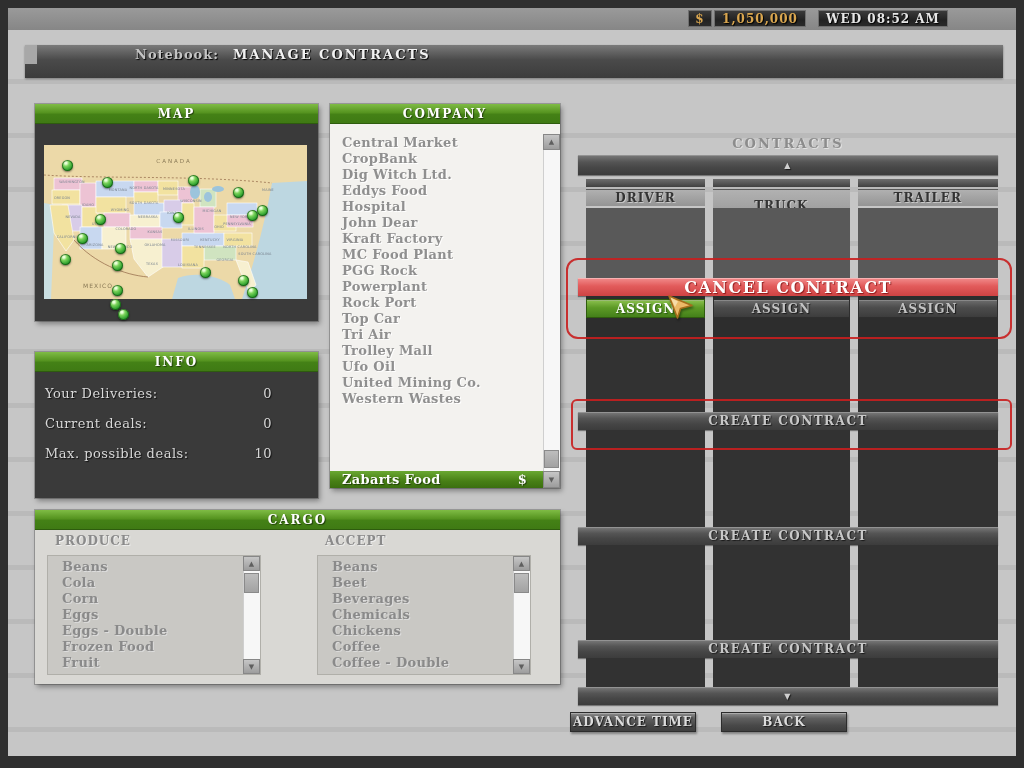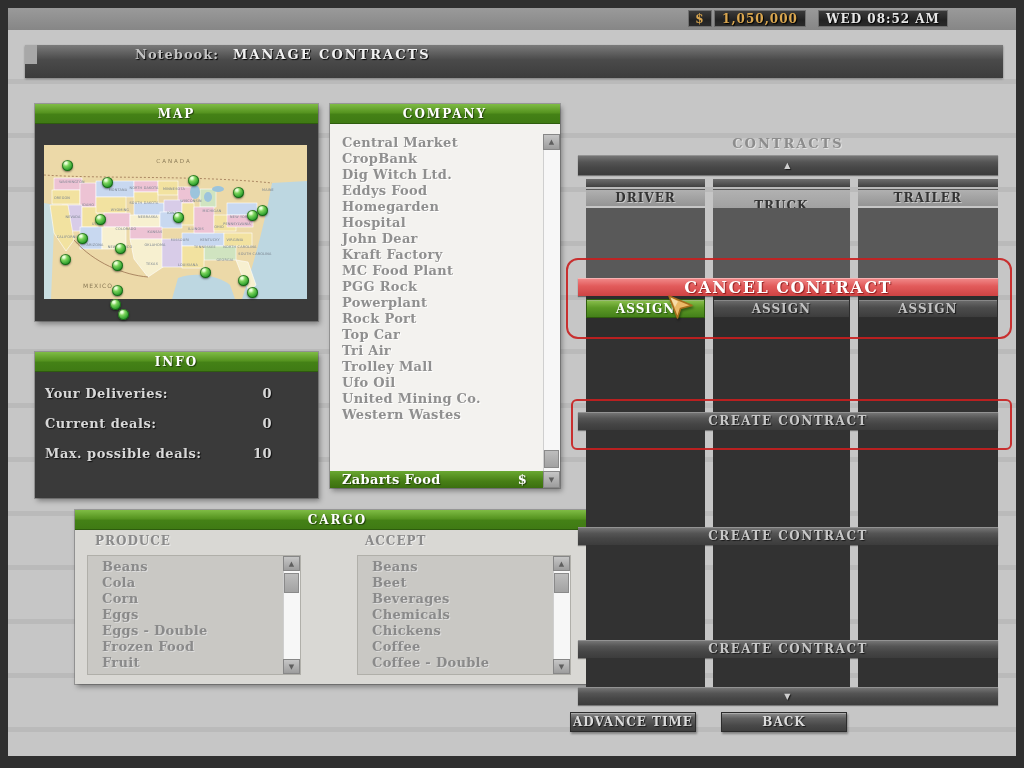--- a/index.html
+++ b/index.html
@@ -56,21 +56,21 @@
   .pin {
     position:absolute; width:11px; height:11px; border-radius:50%;
     background:radial-gradient(circle at 35% 28%, #e8ffd8 0 1px, #7cd45c 30%, #2fa12f 65%, #136313);
     box-shadow:0 1px 2px rgba(0,0,0,.5), inset 0 0 0 1px rgba(10,70,10,.6);
     margin-left:-5px; margin-top:-5px;
   }
 
   
   .info-body { width:283px; height:126px; padding-top:14px; box-sizing:border-box; }
   .info-row { display:flex; justify-content:space-between; padding:0 46px 0 10px; height:30px; align-items:flex-start; }
-  .info-row span { color:#d8d8d8; font-size:13px; font-weight:bold; letter-spacing:.5px; text-shadow:1px 1px 1px #111; }
+  .info-row span { color:#d8d8d8; font-size:13px; font-weight:normal; letter-spacing:.5px; text-shadow:1px 1px 1px #111; }
 
   
   .co-body { width:230px; height:364px; background:#f3f2ef; position:relative; }
   .co-list { position:absolute; left:0; top:0; width:213px; padding-top:11px; }
   .co-item {
     height:16px; line-height:16px; padding-left:12px; font-size:13px; font-weight:bold;
     color:#8f8f8f; letter-spacing:.3px; white-space:nowrap; text-shadow:1px 1px 0 #fff;
   }
   .co-selected {
     position:absolute; left:0; top:347px; width:213px; height:17px; box-sizing:border-box;
@@ -307,21 +307,20 @@
 
   <div class="panel" style="left:330px; top:104px; width:230px;">
     <div class="panel-header">COMPANY</div>
     <div class="co-body">
       <div class="co-list">
 
       <div class="co-item">Central Market</div>
           <div class="co-item">CropBank</div>
           <div class="co-item">Dig Witch Ltd.</div>
           <div class="co-item">Eddys Food</div>
-          <div class="co-item">Homegarden</div>
           <div class="co-item">Hospital</div>
           <div class="co-item">John Dear</div>
           <div class="co-item">Kraft Factory</div>
           <div class="co-item">MC Food Plant</div>
           <div class="co-item">PGG Rock</div>
           <div class="co-item">Powerplant</div>
           <div class="co-item">Rock Port</div>
           <div class="co-item">Top Car</div>
           <div class="co-item">Tri Air</div>
           <div class="co-item">Trolley Mall</div>
@@ -338,21 +337,21 @@
             <span>▲</span>
           </div>
         <div class="sb-thumb" style="top:316px; height:18px;"></div>
         <div class="sb-btn" style="bottom:0; height:17px;">
             <span>▼</span>
           </div>
       </div>
     </div>
   </div>
 
-  <div class="panel" style="left:35px; top:510px; width:525px;margin-left:40px;">
+  <div class="panel" style="left:35px; top:510px; width:525px;">
     <div class="panel-header">CARGO</div>
     <div class="cargo-body">
       <div class="cargo-col-label" style="left:20px;">PRODUCE</div>
       <div class="cargo-col-label" style="left:290px;">ACCEPT</div>
 
       <div class="cargo-box" style="left:13px;">
         <div class="cargo-list">
 
         <div class="cargo-item">Beans</div>
             <div class="cargo-item">Cola</div>

